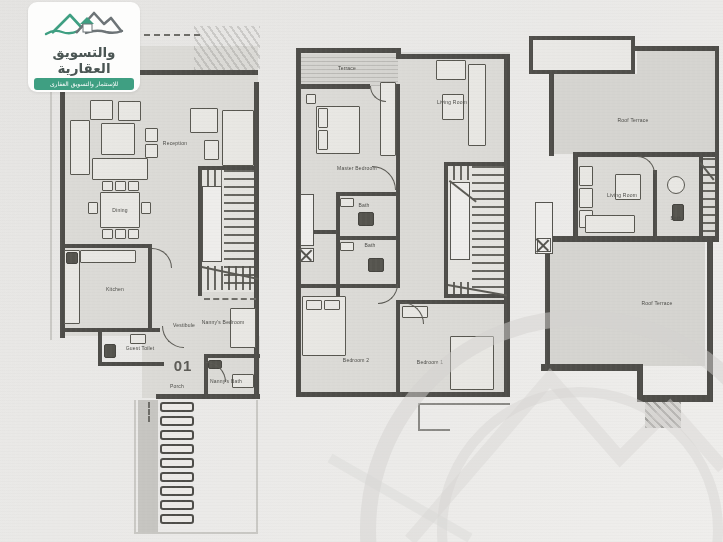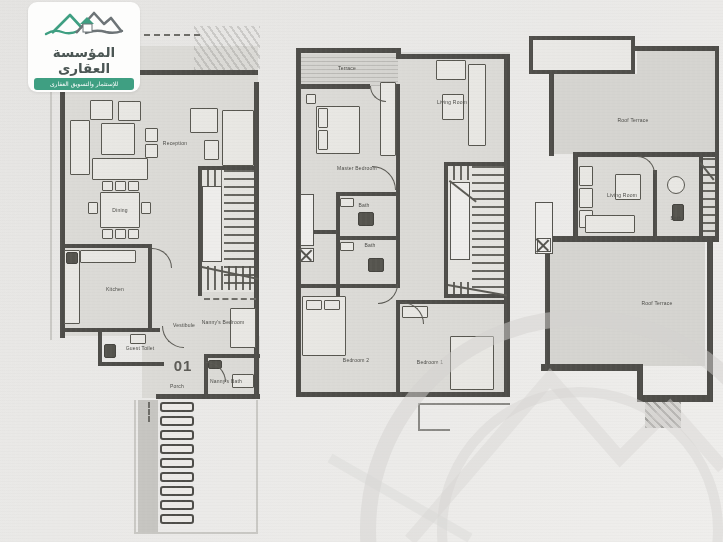--- a/index.html
+++ b/index.html
@@ -263,17 +263,17 @@
 
   <div id="logo">
     <svg width="88" height="32" viewBox="0 0 88 32" style="margin-top:5px;">
       <path d="M6,27 Q14,22 22,25 Q30,28 38,24" fill="none" stroke="#3f9f82" stroke-width="2.4" stroke-linecap="round"></path>
       <path d="M46,26 Q56,22 66,25 Q74,27 82,24" fill="none" stroke="#6d7477" stroke-width="2.4" stroke-linecap="round"></path>
       <path d="M12,26 L30,8 L42,21" fill="none" stroke="#3f9f82" stroke-width="2.6" stroke-linejoin="round"></path>
       <path d="M36,26 L54,6 L64,17 L71,11 L82,25" fill="none" stroke="#6d7477" stroke-width="2.6" stroke-linejoin="round"></path>
       <path d="M40,17 L47,10 L54,17 Z" fill="#3f9f82"></path>
       <rect x="43" y="17" width="9" height="8" fill="#ffffff" stroke="#6d7477" stroke-width="1"></rect>
     </svg>
-    <div class="ttl">المؤسسة العقارى</div>
+    <div class="ttl">والتسويق العقارية</div>
     <div class="ribbon">للإستثمار والتسويق العقارى</div>
   </div>
 
 </div>
 
 </body></html>

